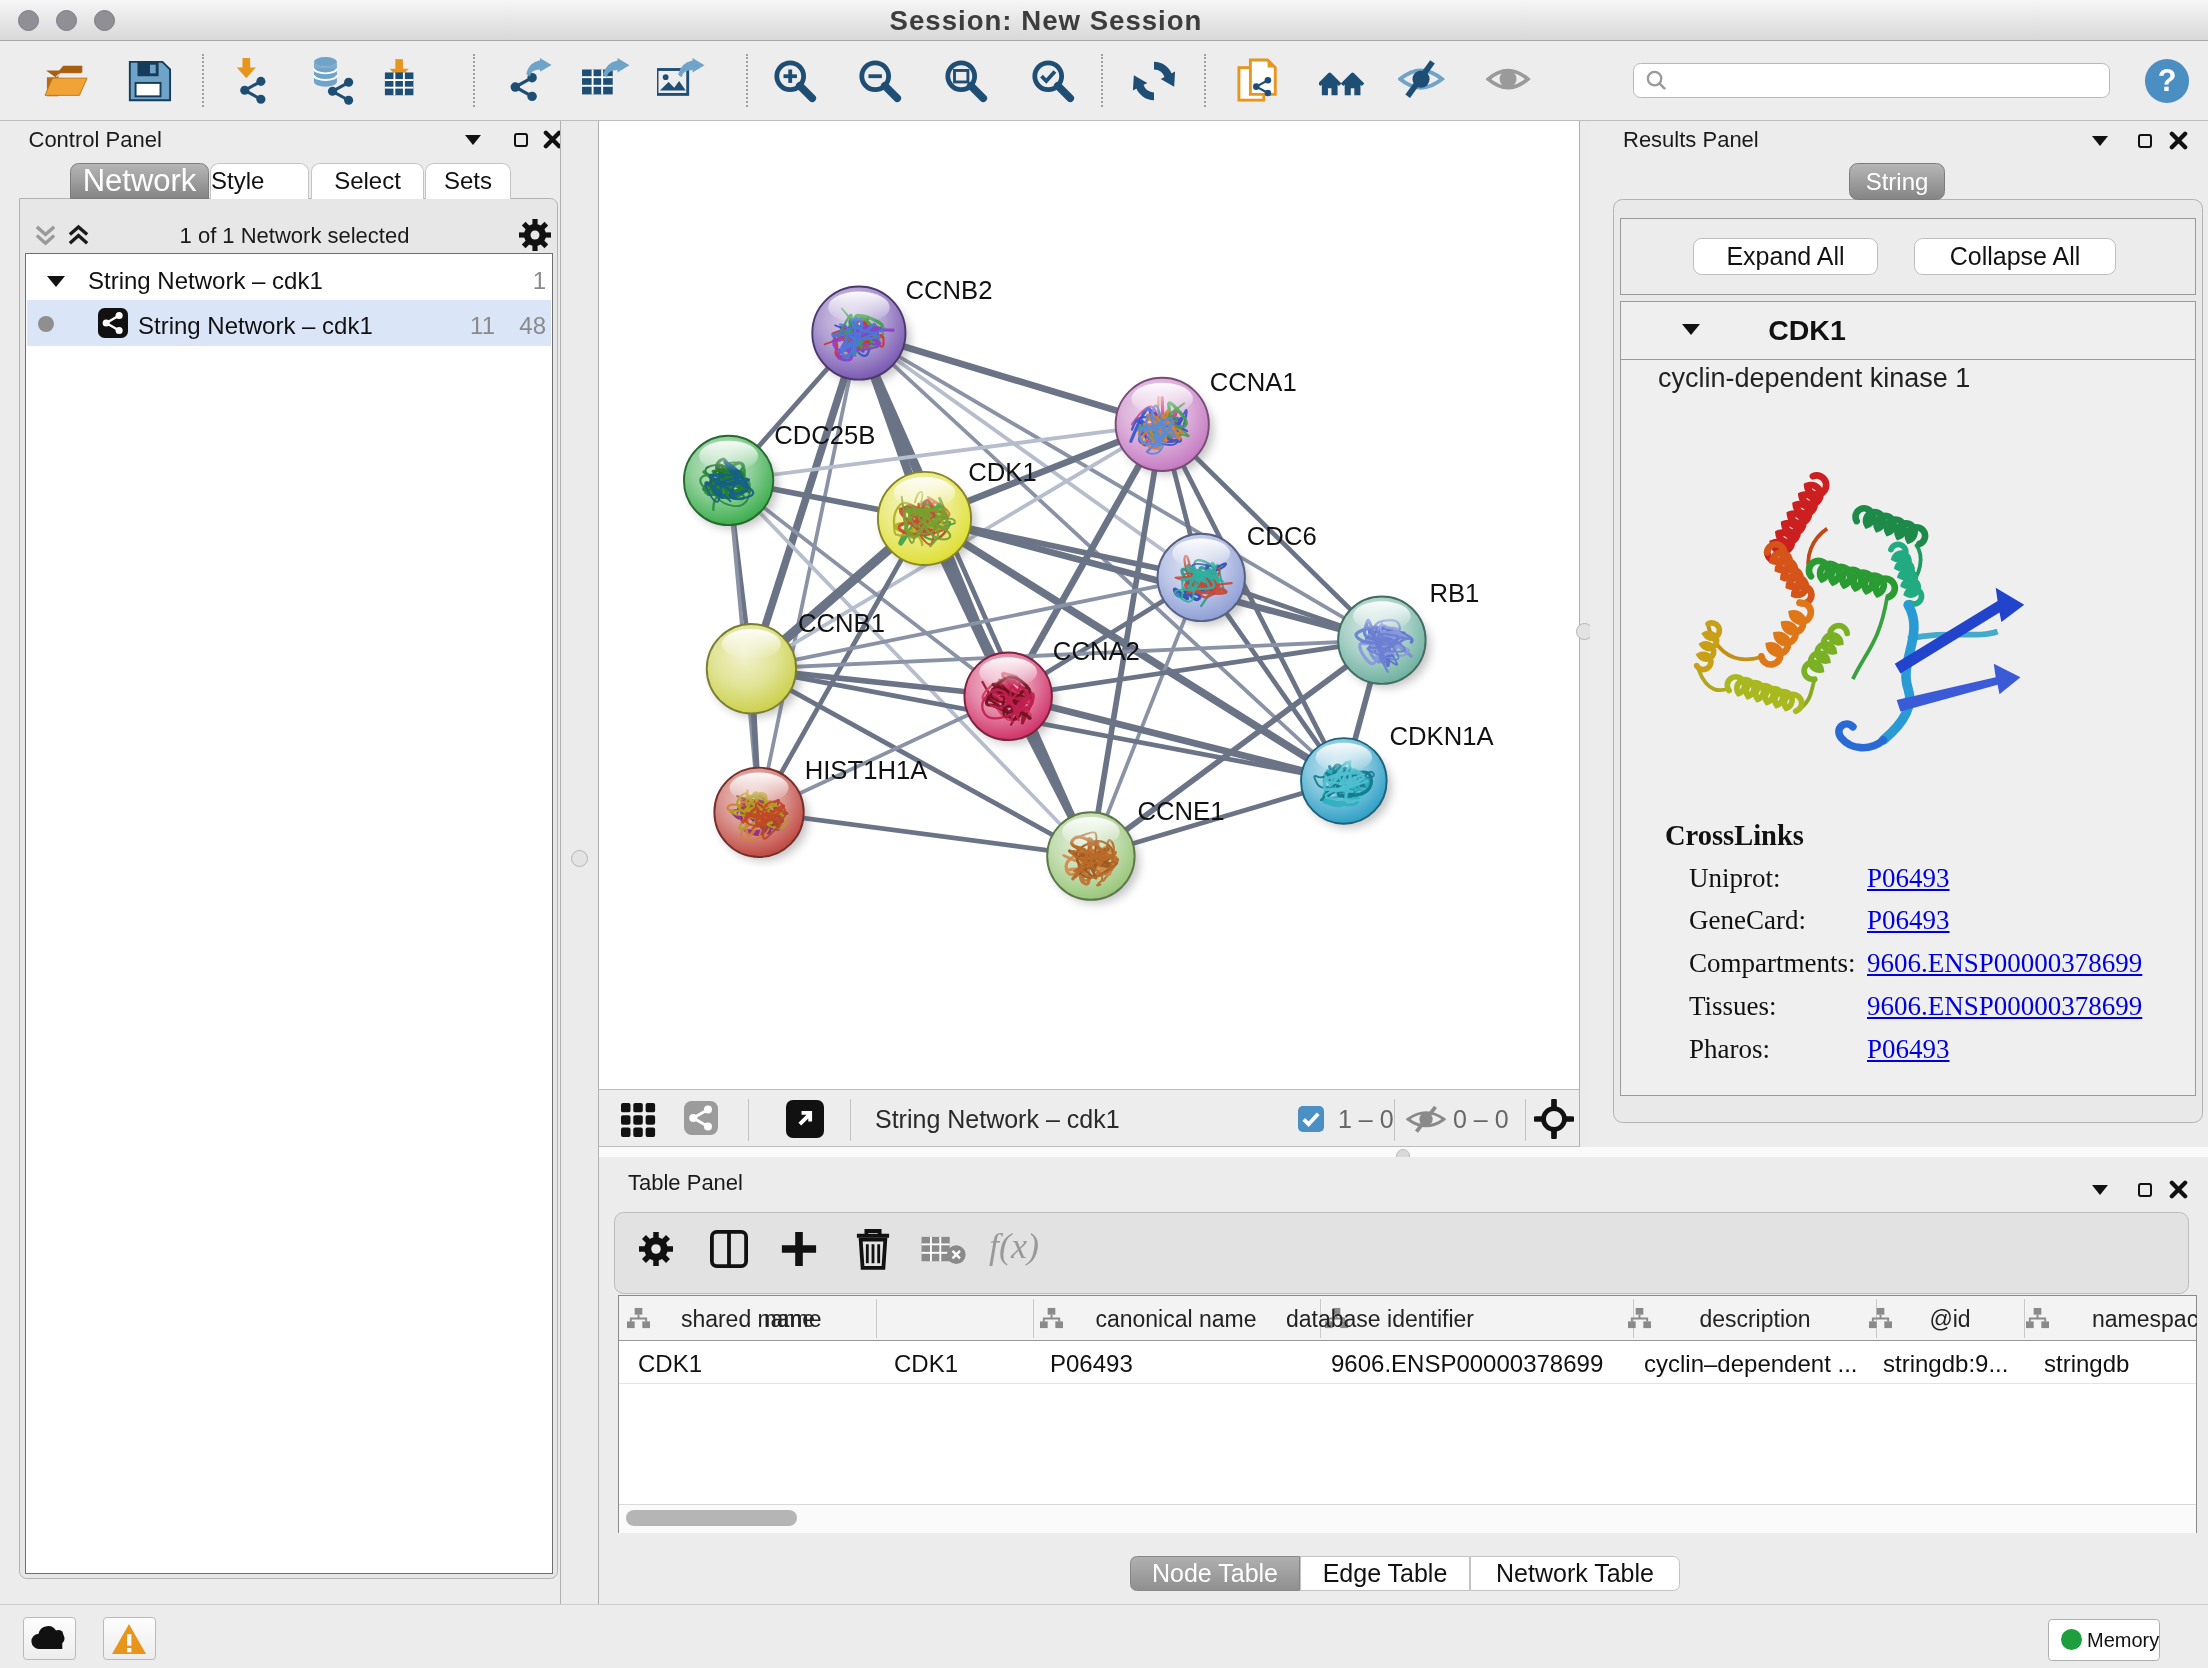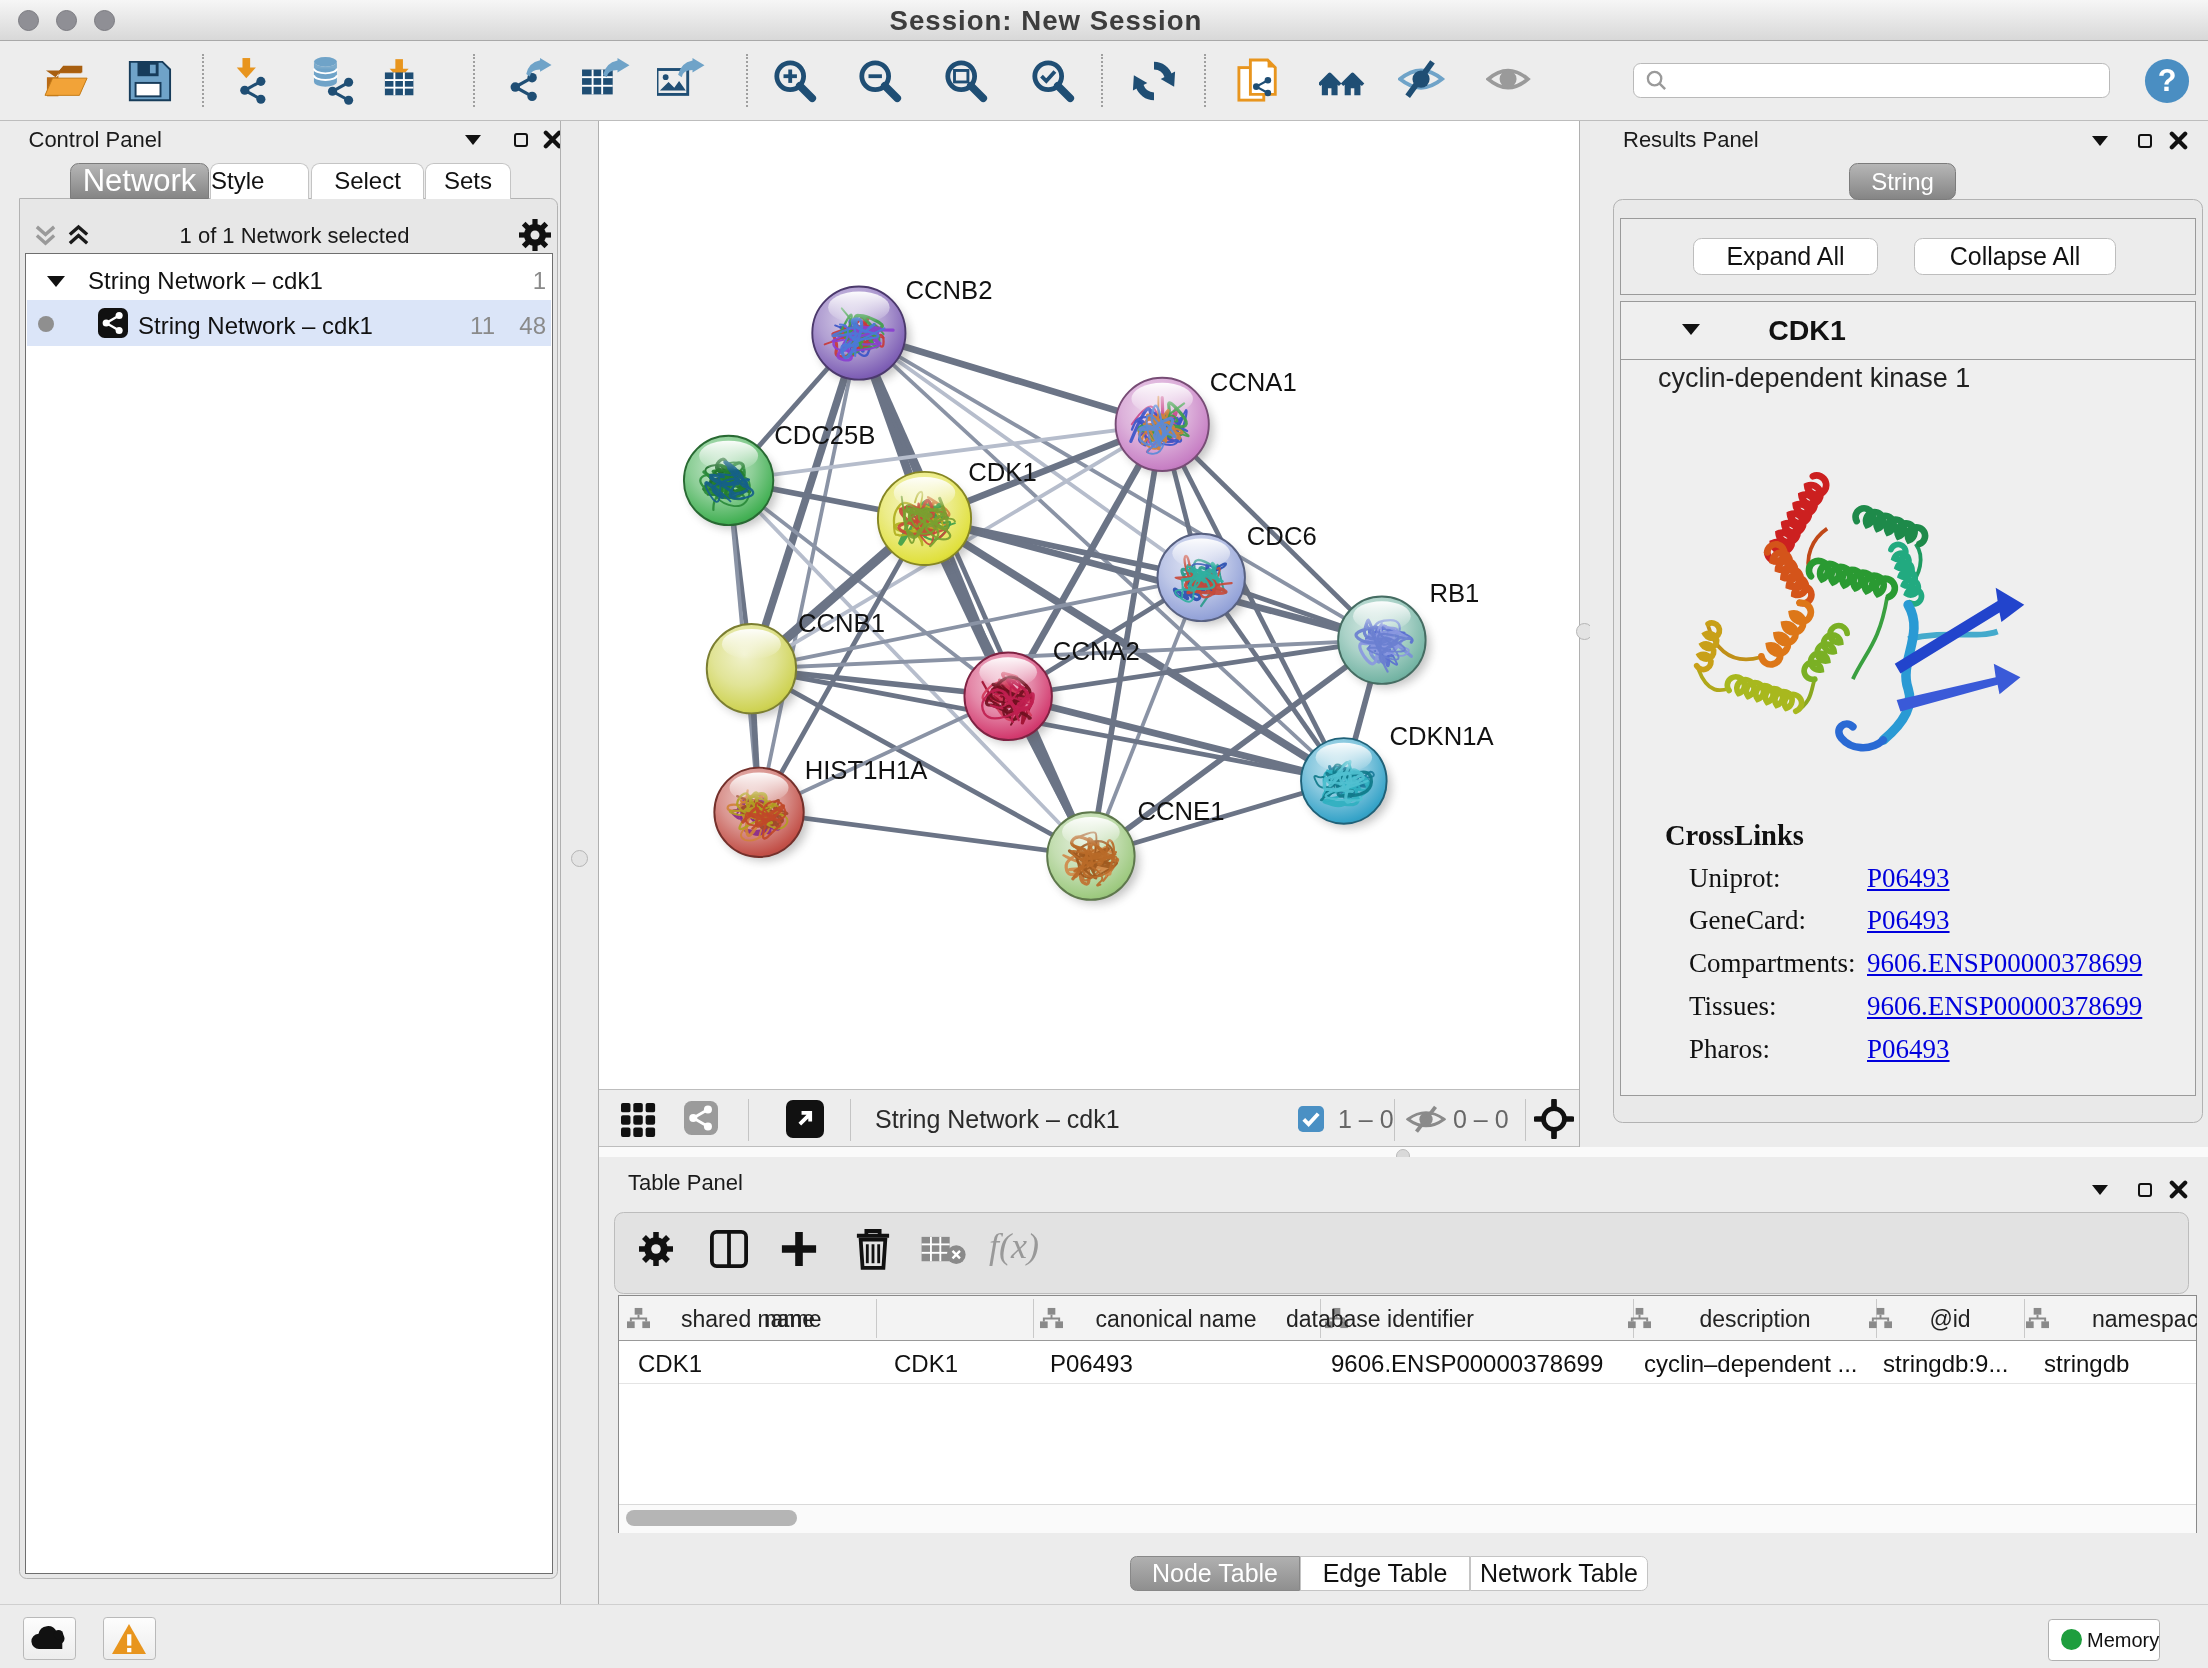--- a/index.html
+++ b/index.html
@@ -649,21 +649,21 @@
     <div class="abs" style="left:1579px;top:121px;width:11.4px;height:1026px;background:#ebebeb;border-left:1px solid #b0b0b0"></div>
     <div class="abs" style="left:1576px;top:623px;width:17px;height:17px;border-radius:50%;background:#e3e3e3;border:1px solid #b5b5b5"></div>
     <div class="abs" style="left:1590px;top:121px;width:618px;height:1026px;background:#ececec"></div>
     <div class="txt" style="left:1623px;top:127px;font-size:22px;color:#1a1a1a">Results Panel</div>
     <div style="position:absolute;left:2092px;top:136px;width:0;height:0;border-left:8.6px solid transparent;border-right:8.6px solid transparent;border-top:10.5px solid #111"></div>
     <div style="position:absolute;left:2138px;top:134px;width:14.3px;height:14.3px;border:2.4px solid #111;border-radius:2.9px"></div>
     <svg style="position:absolute;left:2169px;top:131px" width="19" height="19" viewBox="0 0 20 20">
       <path d="M3,3 L17,17 M17,3 L3,17" stroke="#111" stroke-width="4.5" stroke-linecap="round"></path>
     </svg>
     <div class="abs" style="left:1613px;top:199px;width:590px;height:924px;background:#e9e9e9;border:1px solid #b2b2b2;border-radius:9.5px"></div>
-    <div class="abs" style="left:1849px;top:163px;width:107px;height:37px;background:linear-gradient(#b6b6b6,#858585);border:1px solid #7c7c7c;border-radius:8.6px;color:#fff;font-size:24px;text-align:center;line-height:35px">String</div>
+    <div class="abs" style="left:1849px;top:163px;width:96px;height:37px;background:linear-gradient(#b6b6b6,#858585);border:1px solid #7c7c7c;border-radius:8.6px;color:#fff;font-size:24px;text-align:center;line-height:35px">String</div>
     <div class="abs" style="left:1620px;top:218px;width:576px;height:77px;background:#ececec;border:1px solid #9a9a9a"></div>
     <div class="abs" style="left:1693px;top:238px;width:185px;height:37px;background:#fff;border:1px solid #bdbdbd;border-radius:8.6px;font-size:25px;text-align:center;line-height:35px;color:#111">Expand All</div>
     <div class="abs" style="left:1914px;top:238px;width:202px;height:37px;background:#fff;border:1px solid #bdbdbd;border-radius:8.6px;font-size:25px;text-align:center;line-height:35px;color:#111">Collapse All</div>
     <div class="abs" style="left:1620px;top:301px;width:576px;height:795px;background:#efefef;border:1px solid #9a9a9a"></div>
     <div style="position:absolute;left:1682px;top:324px;width:0;height:0;border-left:9.5px solid transparent;border-right:9.5px solid transparent;border-top:11.4px solid #111"></div>
     <div class="txt" style="left:1731px;top:314px;width:152px;text-align:center;font-size:28.5px;font-weight:bold;color:#111">CDK1</div>
     <div class="abs" style="left:1620px;top:359px;width:576px;height:0;border-top:1px solid #9a9a9a"></div>
     <div class="txt" style="left:1658px;top:363px;font-size:27px;color:#222">cyclin-dependent kinase 1</div>
     <div class="abs" style="left:1670px;top:462px"><svg width="360" height="299" viewBox="0 0 378 314">
         <path d="M95,205 C60,215 45,190 40,172" fill="none" stroke="#c09018" stroke-width="4"></path>
@@ -818,21 +818,21 @@
     <div class="txt" style="left:1050px;top:1350px;font-size:24px;color:#111">P06493</div>
     <div class="txt" style="left:1331px;top:1350px;font-size:24px;color:#111">9606.ENSP00000378699</div>
     <div class="txt" style="left:1644px;top:1350px;font-size:24px;color:#111">cyclin–dependent ...</div>
     <div class="txt" style="left:1883px;top:1350px;font-size:24px;color:#111">stringdb:9...</div>
     <div class="txt" style="left:2044px;top:1350px;font-size:24px;color:#111">stringdb</div>
     <div class="abs" style="left:619px;top:1383px;width:1577px;height:0;border-top:1px solid #e4e4e4"></div>
     <div class="abs" style="left:619px;top:1504px;width:1577px;height:28.5px;background:#fafafa;border-top:1px solid #d9d9d9"></div>
     <div class="abs" style="left:626px;top:1510px;width:171px;height:16px;background:#b5b5b5;border-radius:8.6px"></div>
     <div class="abs" style="left:1130px;top:1556px;width:170px;height:35px;background:linear-gradient(#b0b0b0,#8f8f8f);color:#fff;border:1px solid #888;border-radius:6.7px 0 0 6.7px;font-size:25px;text-align:center;line-height:33px">Node Table</div>
     <div class="abs" style="left:1300px;top:1556px;width:170px;height:35px;background:#fff;color:#111;border:1px solid #c4c4c4;border-radius:0;font-size:25px;text-align:center;line-height:33px">Edge Table</div>
-    <div class="abs" style="left:1470px;top:1556px;width:178px;height:35px;background:#fff;color:#111;border:1px solid #c4c4c4;border-radius:0 6.7px 6.7px 0;font-size:25px;text-align:center;line-height:33px">Network Table</div>
+    <div class="abs" style="left:1470px;top:1556px;width:210px;height:35px;background:#fff;color:#111;border:1px solid #c4c4c4;border-radius:0 6.7px 6.7px 0;font-size:25px;text-align:center;line-height:33px">Network Table</div>
     <div class="abs" style="left:0;top:1604px;width:2208px;height:65px;background:#ececec;border-top:1px solid #cfcfcf"></div>
     <div class="abs" style="left:23px;top:1617px;width:53px;height:43px;background:linear-gradient(#fdfdfd,#ededed);border:1px solid #b9b9b9;border-radius:3.8px"></div>
     <svg class="abs" style="left:30px;top:1626px" width="38" height="25" viewBox="0 0 40 26">
       <path d="M10,24 a8,8 0 0 1 -1,-16 a10,10 0 0 1 19,-2 a7,7 0 0 1 6,12 l0,6 z" fill="#111"></path>
       <circle cx="30" cy="9" r="5" fill="#111"></circle>
     </svg>
     <div class="abs" style="left:103px;top:1617px;width:53px;height:43px;background:linear-gradient(#fdfdfd,#ededed);border:1px solid #b9b9b9;border-radius:3.8px"></div>
     <svg class="abs" style="left:110px;top:1622px" width="38" height="34" viewBox="0 0 40 36">
       <path d="M20,2 L38,34 L2,34 Z" fill="#e8951e"></path>
       <rect x="18" y="13" width="4.5" height="12" fill="#fff"></rect>

